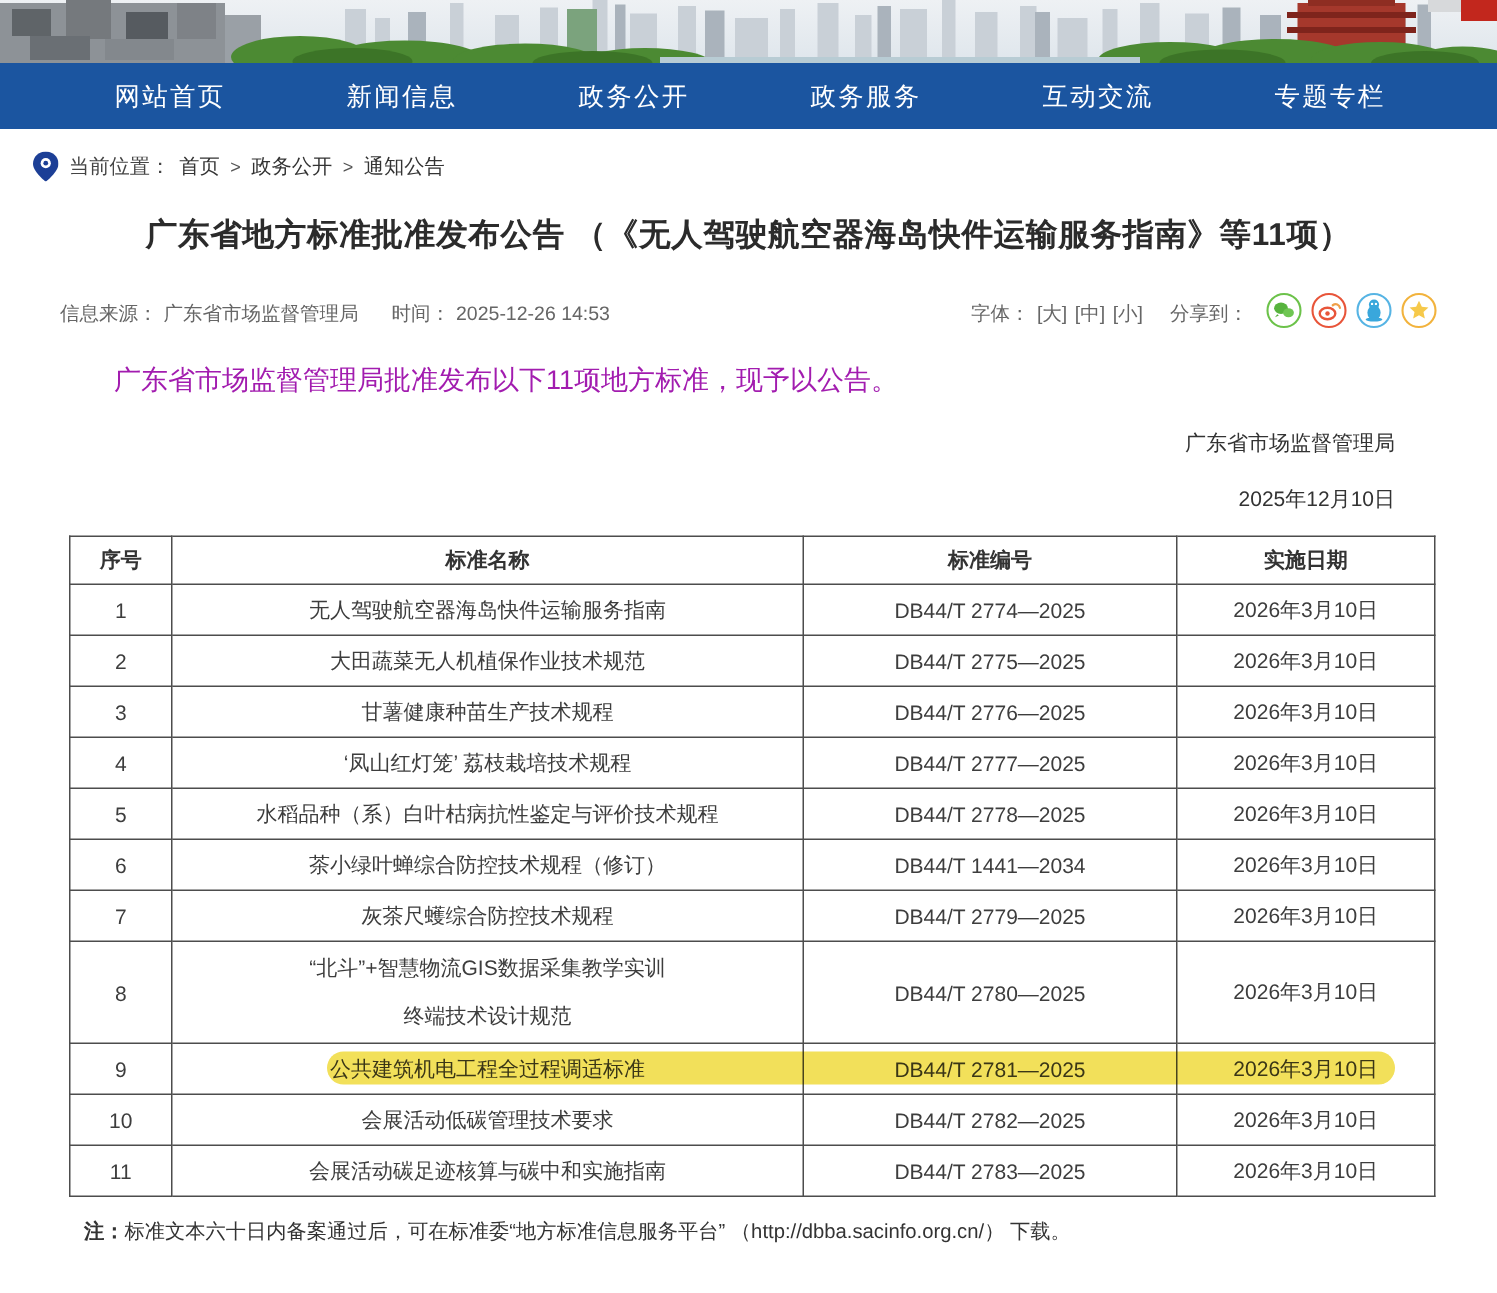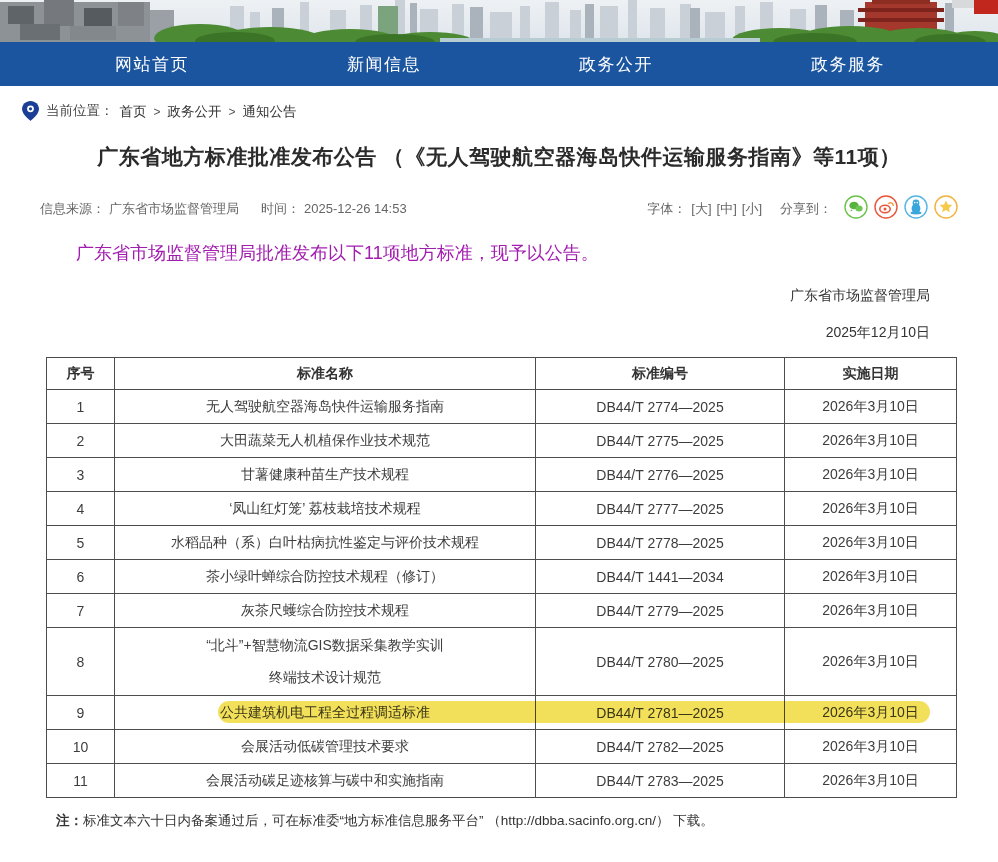--- a/index.html
+++ b/index.html
@@ -158,20 +158,22 @@
 
     <rect x="440" y="38" width="320" height="4" fill="#b8ccd4"></rect>
   </svg>
 </div>
 
 <div class="nav">
     <a class="nav-item">网站首页</a>
     <a class="nav-item">新闻信息</a>
     <a class="nav-item">政务公开</a>
     <a class="nav-item">政务服务</a>
+    <a class="nav-item">互动交流</a>
+    <a class="nav-item">专题专栏</a>
   </div>
 
 <div class="crumbbar">
   <svg class="pin" viewBox="0 0 17 20">
     <path d="M8.5 0C3.8 0 0 3.6 0 8.1c0 5.6 8.5 11.9 8.5 11.9S17 13.7 17 8.1C17 3.6 13.2 0 8.5 0z" fill="#1c3f96"></path>
     <circle cx="8.5" cy="7.8" r="3.4" fill="#ffffff"></circle>
     <circle cx="8.5" cy="7.8" r="1.6" fill="#1c3f96"></circle>
   </svg>
   <span class="crumb-label">当前位置：</span>
   <span id="crumb-trail"><a class="crumb-link">首页</a><span class="crumb-sep">&gt;</span><a class="crumb-link">政务公开</a><span class="crumb-sep">&gt;</span><a class="crumb-link">通知公告</a></span>

